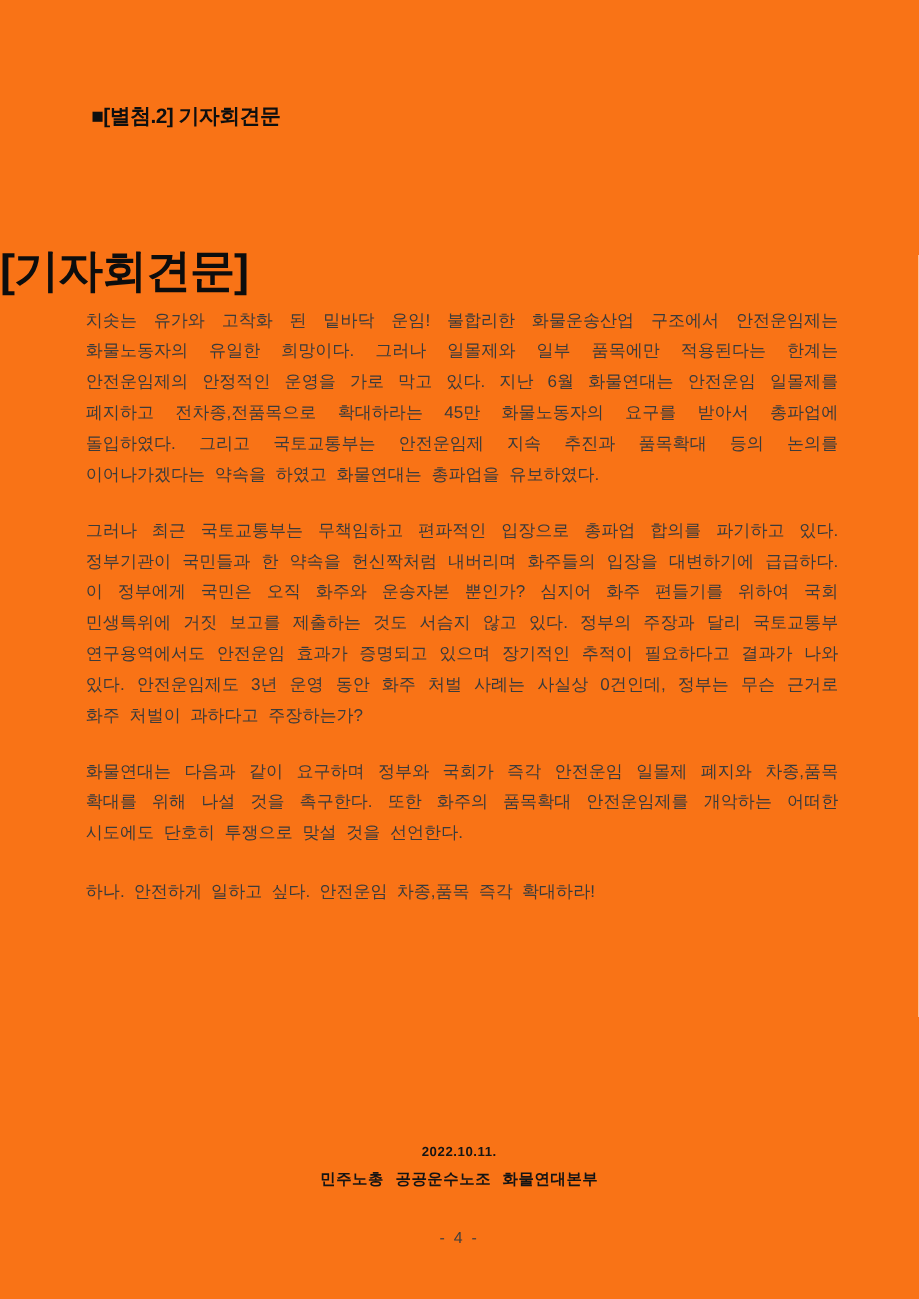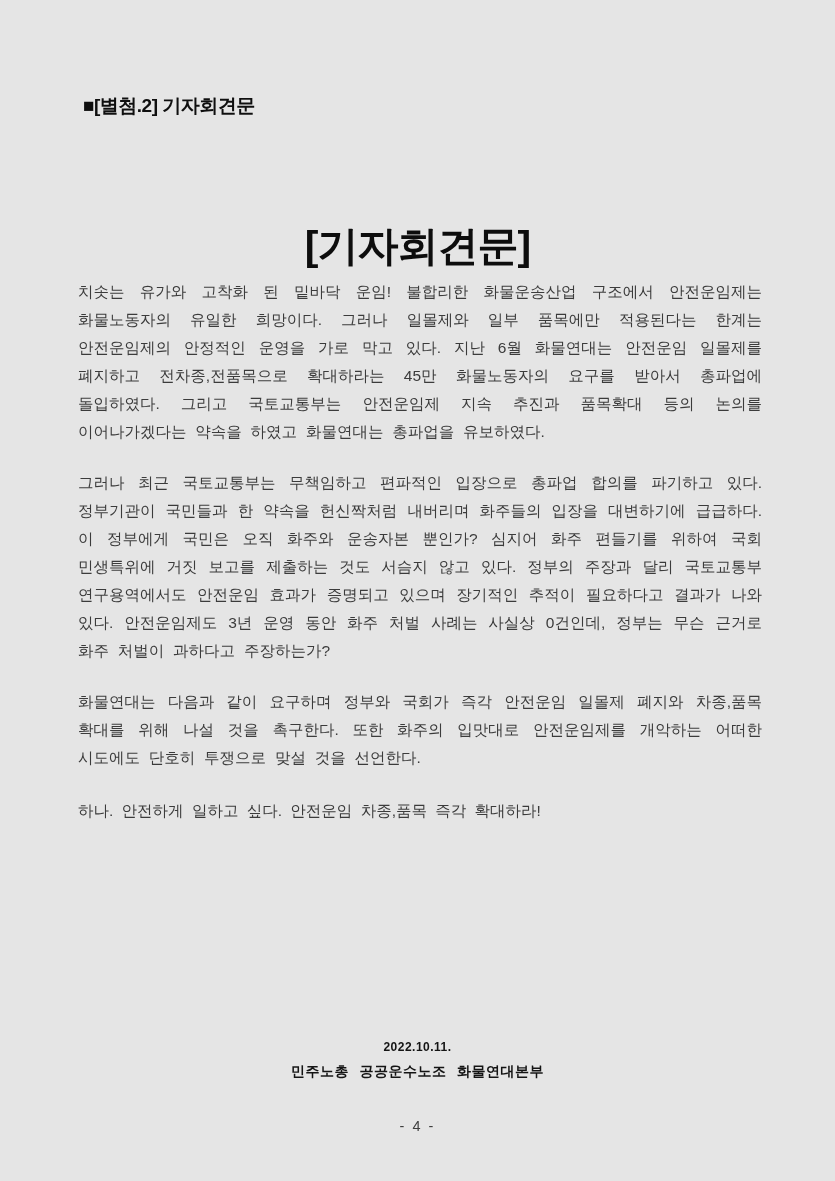--- a/index.html
+++ b/index.html
@@ -5,40 +5,40 @@
   html, body {
     margin: 0;
     padding: 0;
     background: #ffffff;
   }
   .page {
     position: relative;
     width: 835px;
     height: 1181px;
     margin: 0 auto;
-    background: #e5e5e5;
+    background: #f97316;
     font-family: "Liberation Sans", "DejaVu Sans", sans-serif;
     box-sizing: border-box;
     overflow: hidden;
   }
   .attachment-label {
     position: absolute;
     left: 83px;
     top: 93px;
     font-size: 19px;
     font-weight: bold;
     color: #0f0f0f;
     letter-spacing: -0.5px;
   }
   .doc-title {
     position: absolute;
     left: 0;
     right: 0;
     top: 192px;
-    text-align: center;
+    text-align: left;
     font-size: 41px;
     font-weight: bold;
     color: #0d0d0d;
     letter-spacing: -1px;
   }
   .body-text {
     position: absolute;
     left: 78px;
     top: 278px;
     width: 684px;
@@ -99,21 +99,21 @@
 
 <div class="page">
 
   <div class="attachment-label">■[별첨.2] 기자회견문</div>
 
   <h1 class="doc-title">[기자회견문]</h1>
 
   <div class="body-text">
     <p>치솟는 유가와 고착화 된 밑바닥 운임! 불합리한 화물운송산업 구조에서 안전운임제는 화물노동자의 유일한 희망이다. 그러나 일몰제와 일부 품목에만 적용된다는 한계는 안전운임제의 안정적인 운영을 가로 막고 있다. 지난 6월 화물연대는 안전운임 일몰제를 폐지하고 전차종,전품목으로 확대하라는 45만 화물노동자의 요구를 받아서 총파업에 돌입하였다. 그리고 국토교통부는 안전운임제 지속 추진과 품목확대 등의 논의를 이어나가겠다는 약속을 하였고 화물연대는 총파업을 유보하였다.</p>
     <p>그러나 최근 국토교통부는 무책임하고 편파적인 입장으로 총파업 합의를 파기하고 있다. 정부기관이 국민들과 한 약속을 헌신짝처럼 내버리며 화주들의 입장을 대변하기에 급급하다. 이 정부에게 국민은 오직 화주와 운송자본 뿐인가? 심지어 화주 편들기를 위하여 국회 민생특위에 거짓 보고를 제출하는 것도 서슴지 않고 있다. 정부의 주장과 달리 국토교통부 연구용역에서도 안전운임 효과가 증명되고 있으며 장기적인 추적이 필요하다고 결과가 나와 있다. 안전운임제도 3년 운영 동안 화주 처벌 사례는 사실상 0건인데, 정부는 무슨 근거로 화주 처벌이 과하다고 주장하는가?</p>
-    <p>화물연대는 다음과 같이 요구하며 정부와 국회가 즉각 안전운임 일몰제 폐지와 차종,품목 확대를 위해 나설 것을 촉구한다. 또한 화주의 입맛대로 안전운임제를 개악하는 어떠한 시도에도 단호히 투쟁으로 맞설 것을 선언한다.</p>
+    <p>화물연대는 다음과 같이 요구하며 정부와 국회가 즉각 안전운임 일몰제 폐지와 차종,품목 확대를 위해 나설 것을 촉구한다. 또한 화주의 품목확대 안전운임제를 개악하는 어떠한 시도에도 단호히 투쟁으로 맞설 것을 선언한다.</p>
 
     <div class="demands">
       <div class="demand-line">하나. 안전하게 일하고 싶다. 안전운임 차종,품목 즉각 확대하라!</div>
     </div>
   </div>
 
   <div class="footer">
     <div class="doc-date">2022.10.11.</div>
     <div class="doc-org">민주노총 공공운수노조 화물연대본부</div>
   </div>

